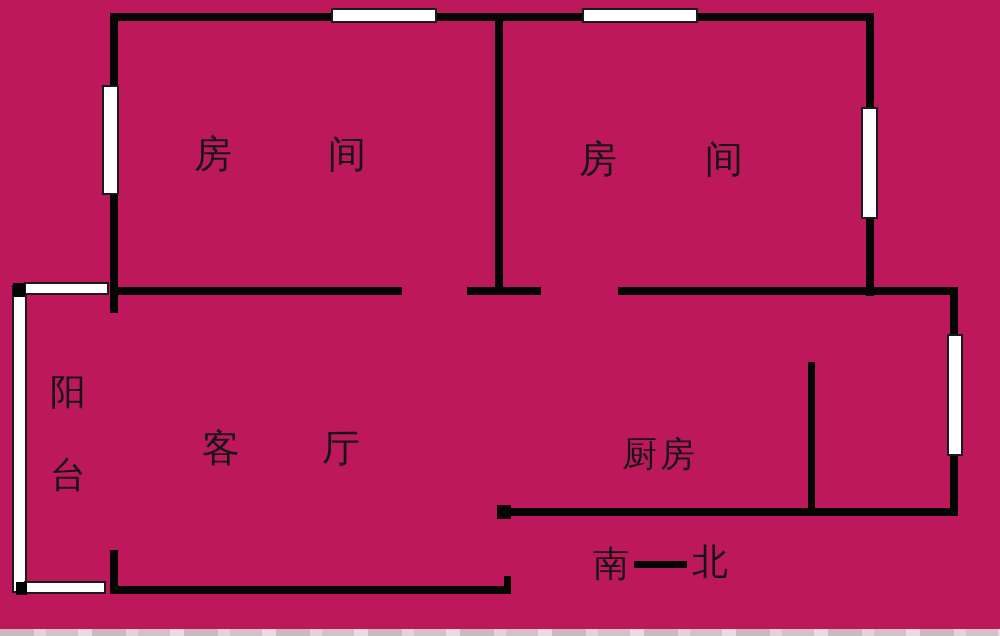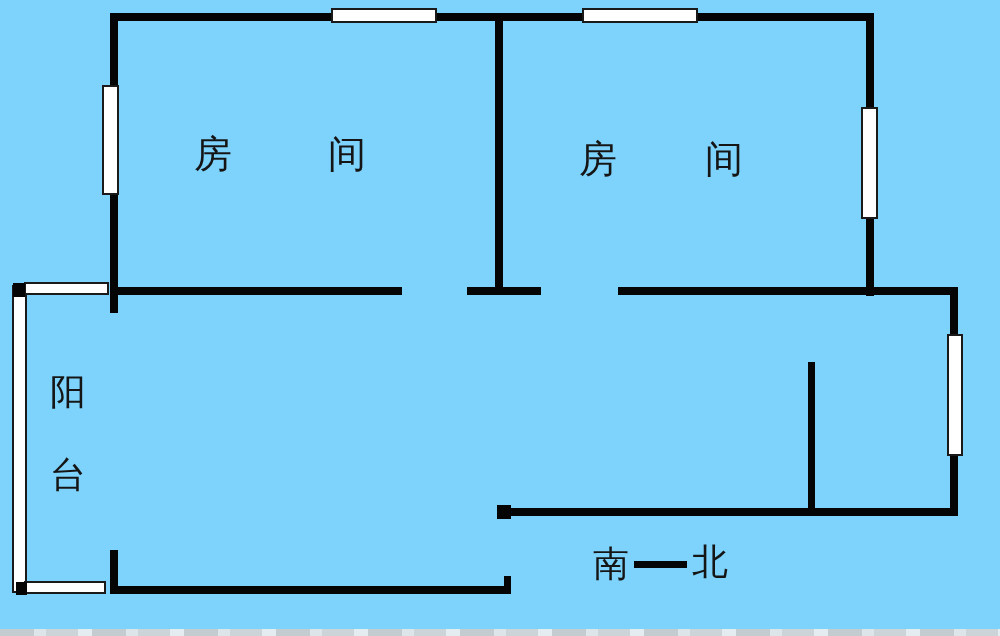--- a/index.html
+++ b/index.html
@@ -1,17 +1,17 @@
 <!DOCTYPE html>
 <html><head>
 <meta charset="utf-8">
 <style>
   html,body{margin:0;padding:0;background:#ffffff;}
   #canvas{
-    position:relative;width:1000px;height:636px;background:#7dd3fc;overflow:hidden;
+    position:relative;width:1000px;height:636px;background:#be185d;overflow:hidden;
     font-family:"Liberation Serif","DejaVu Serif",serif;
   }
   .wall{position:absolute;background:#050505;}
   .win{position:absolute;background:#ffffff;border:2px solid #1a1a1a;box-sizing:border-box;}
   .mark{position:absolute;background:#050505;}
   .room-label{
     position:absolute;color:#151515;line-height:1;white-space:nowrap;
     font-family:"Liberation Serif","DejaVu Serif",serif;
   }
   .lbl-bedroom1{left:194px;top:135px;font-size:38px;letter-spacing:96px;}
@@ -34,20 +34,22 @@
   }
 </style>
 </head>
 <body>
 
 <div id="canvas">
 
   <span class="room-label lbl-bedroom1">房间</span>
   <span class="room-label lbl-bedroom2">房间</span>
   <span class="room-label lbl-balcony">阳台</span>
+  <span class="room-label lbl-living">客厅</span>
+  <span class="room-label lbl-kitchen">厨房</span>
 
   <span class="compass-south">南</span>
   <span class="compass-north">北</span>
 
   <div class="bottom-band"></div>
 <div class="wall" style="left: 110px; top: 13px; width: 764px; height: 8px;"></div>
     <div class="wall" style="left: 110px; top: 13px; width: 8px; height: 300px;"></div>
     <div class="wall" style="left: 495px; top: 13px; width: 8px; height: 281px;"></div>
     <div class="wall" style="left: 866px; top: 13px; width: 8px; height: 283px;"></div>
     <div class="wall" style="left: 110px; top: 287px; width: 292px; height: 8px;"></div>

